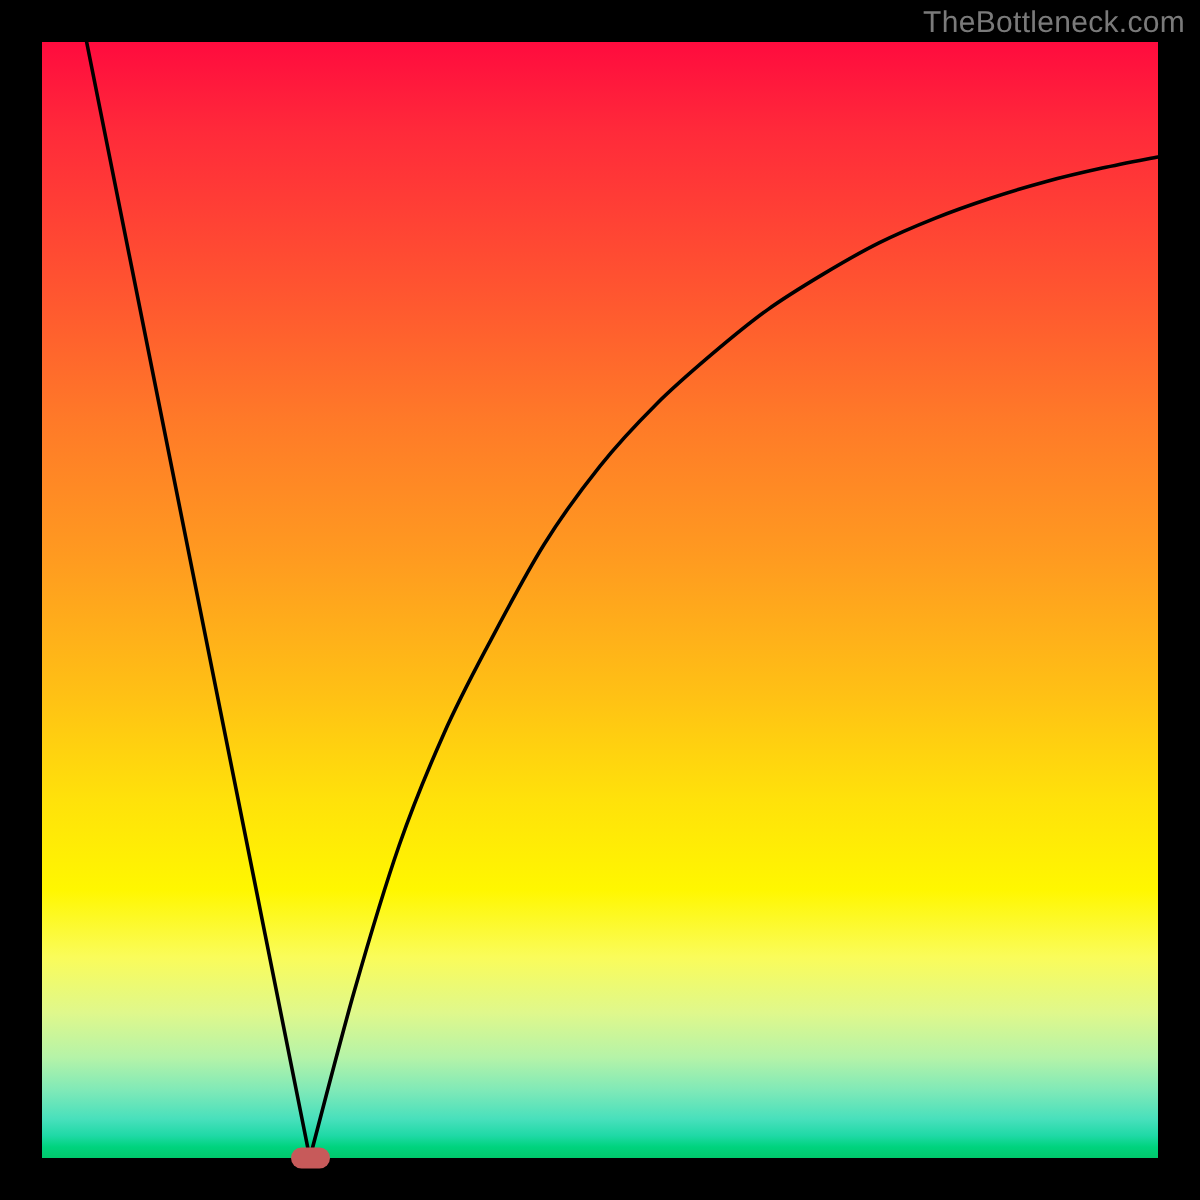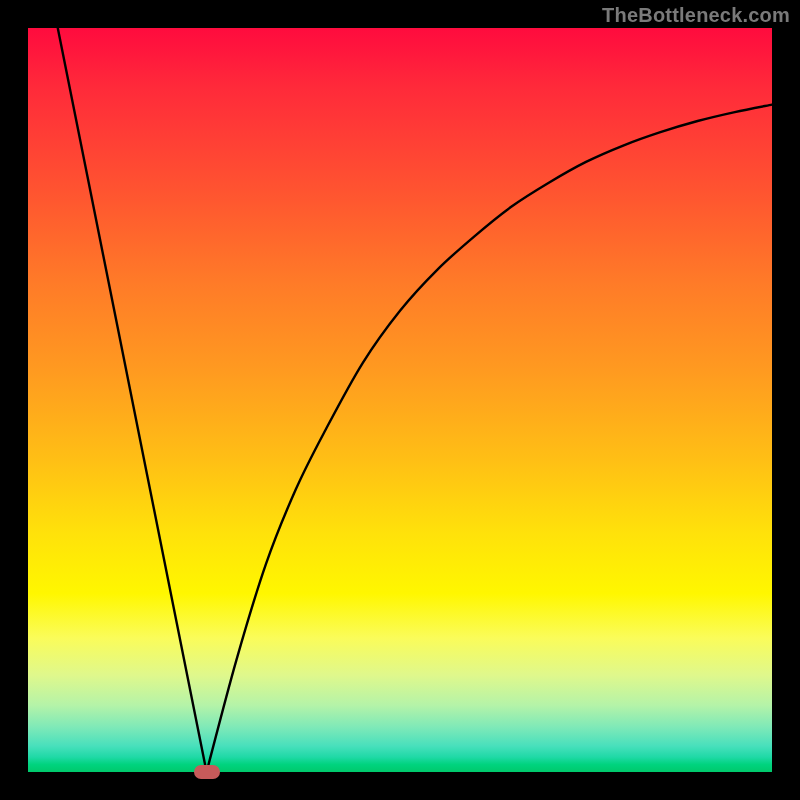--- a/index.html
+++ b/index.html
@@ -43,21 +43,21 @@
       #00d37e 99%,
       #00c96c 100%
     );
   }
   .watermark {
     position: absolute;
     top: 4px;
     right: 10px;
     color: #7a7a7a;
     font-size: 20px;
-    font-weight: 700;
+    font-weight: 400;
     letter-spacing: 0.2px;
     user-select: none;
   }
   svg.curve {
     position: absolute;
     left: 0;
     top: 0;
     width: 744px;
     height: 744px;
     overflow: visible;

